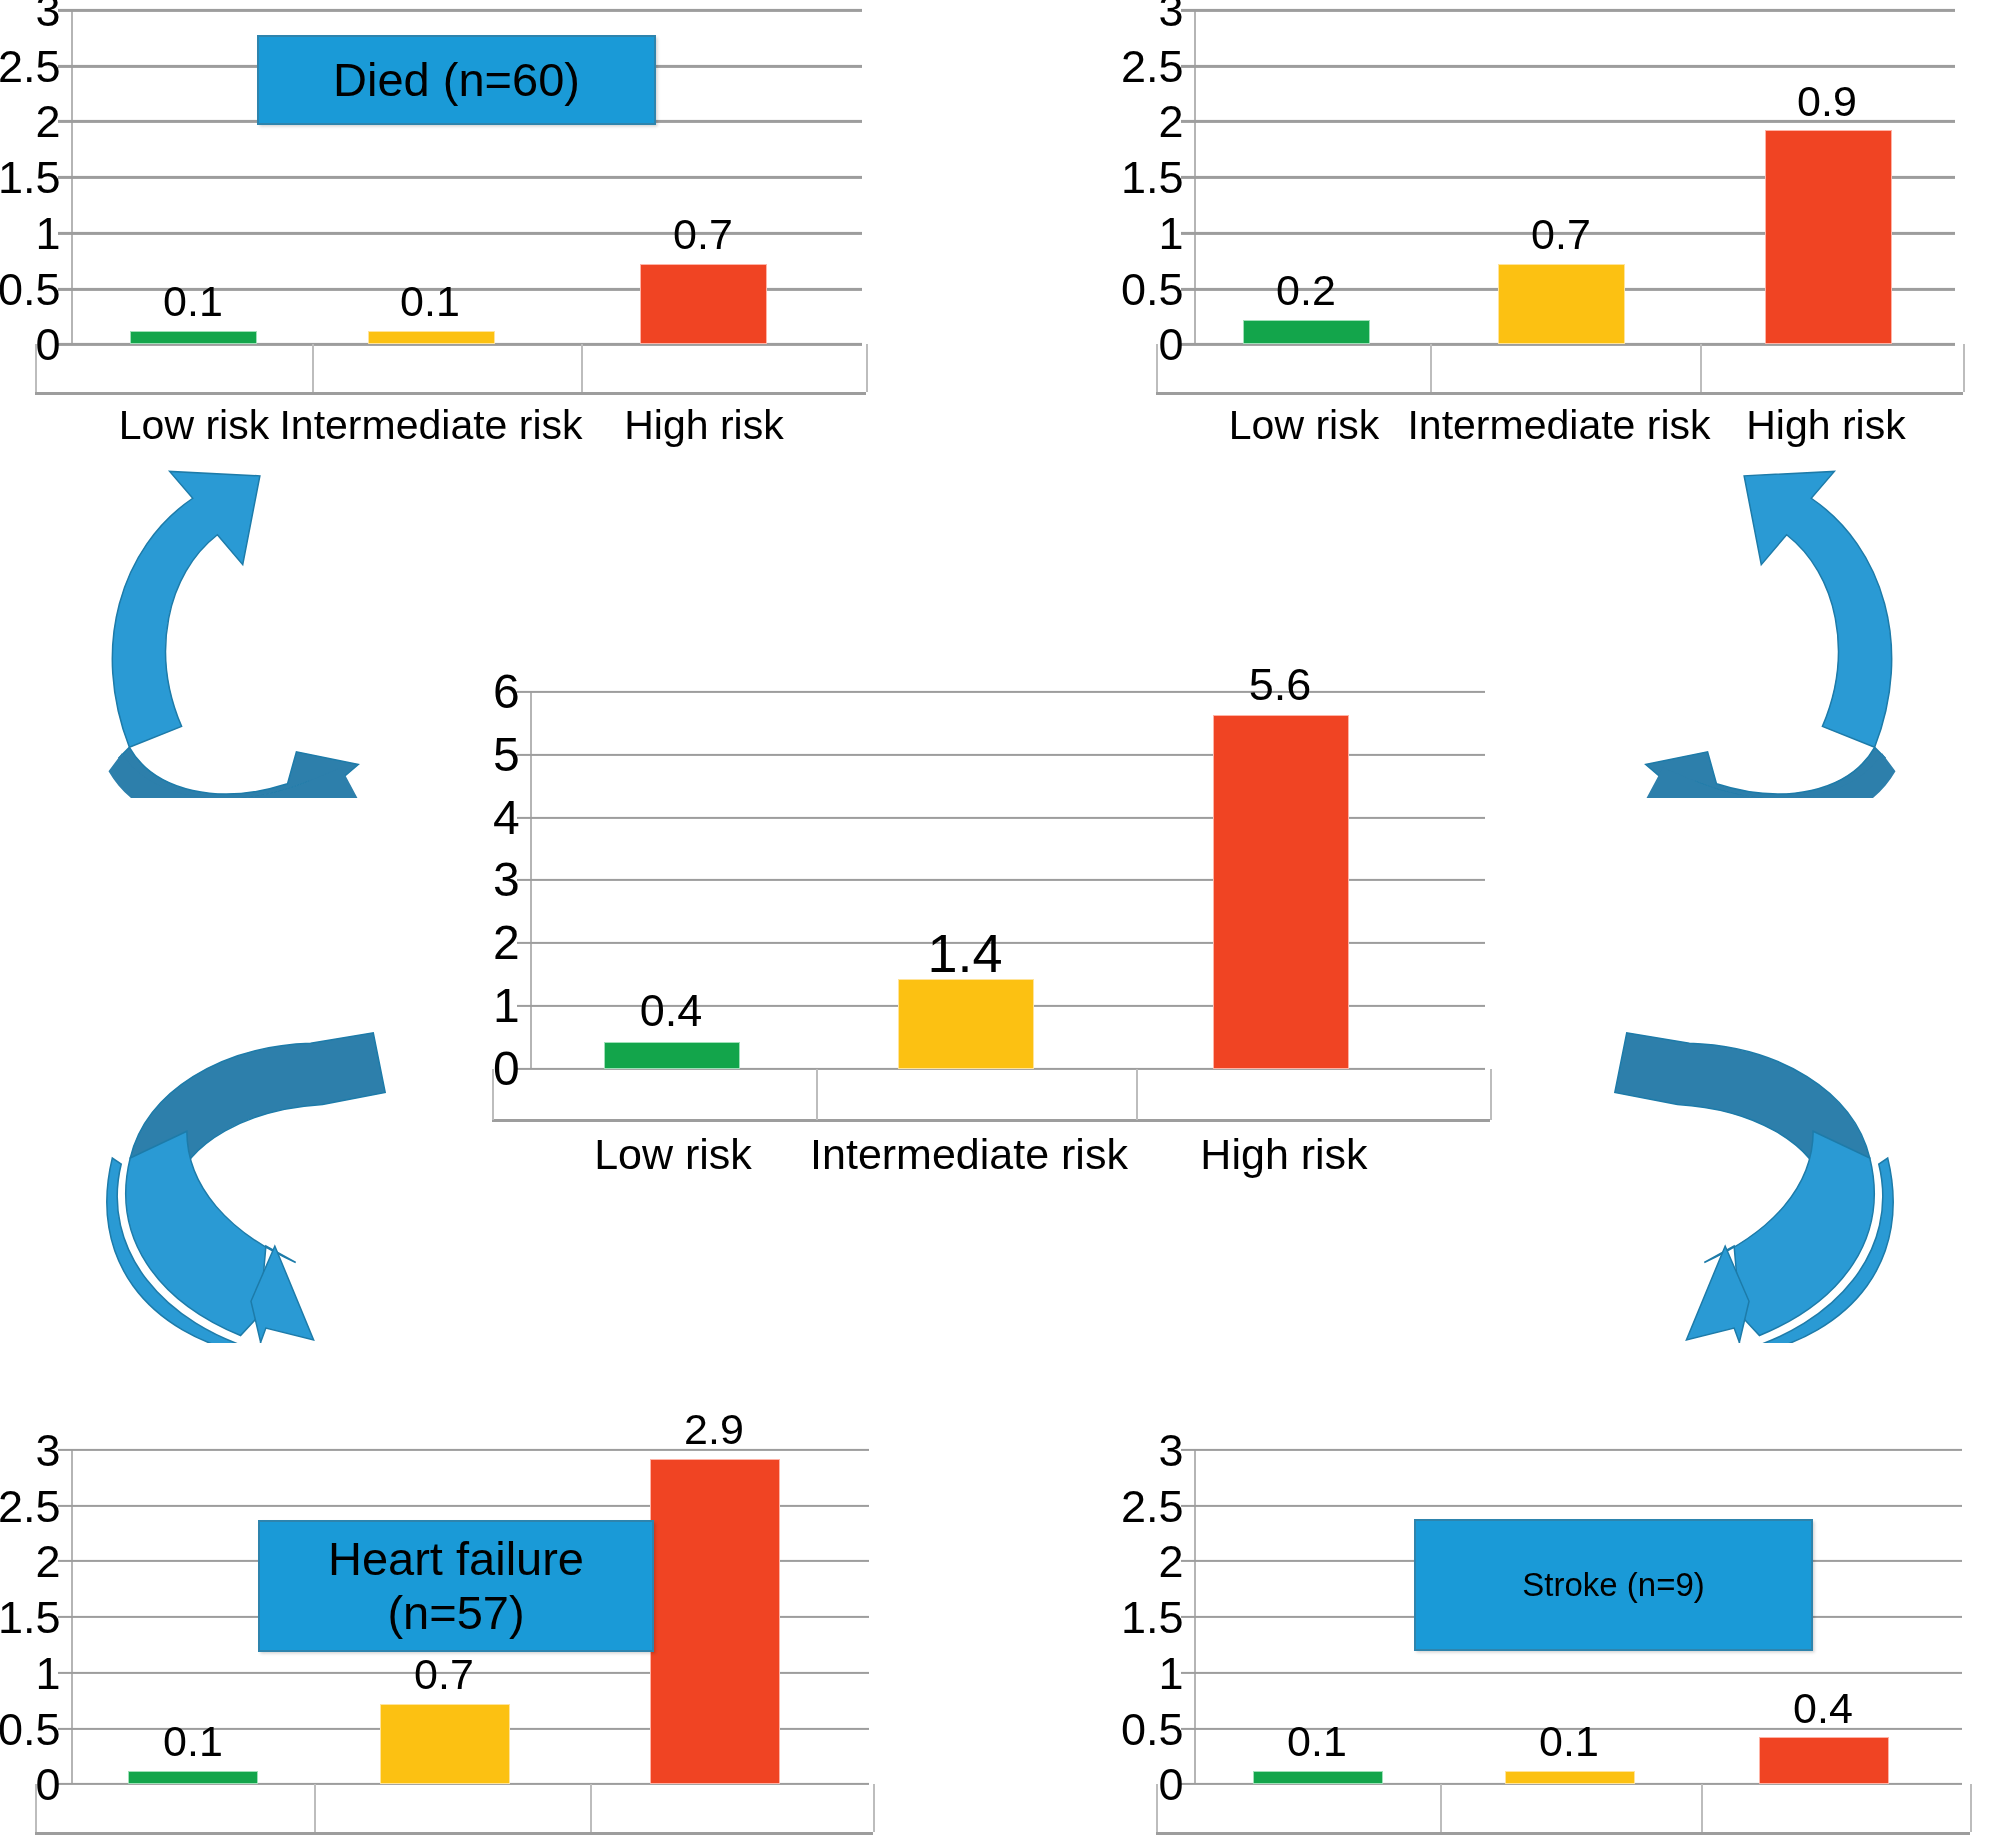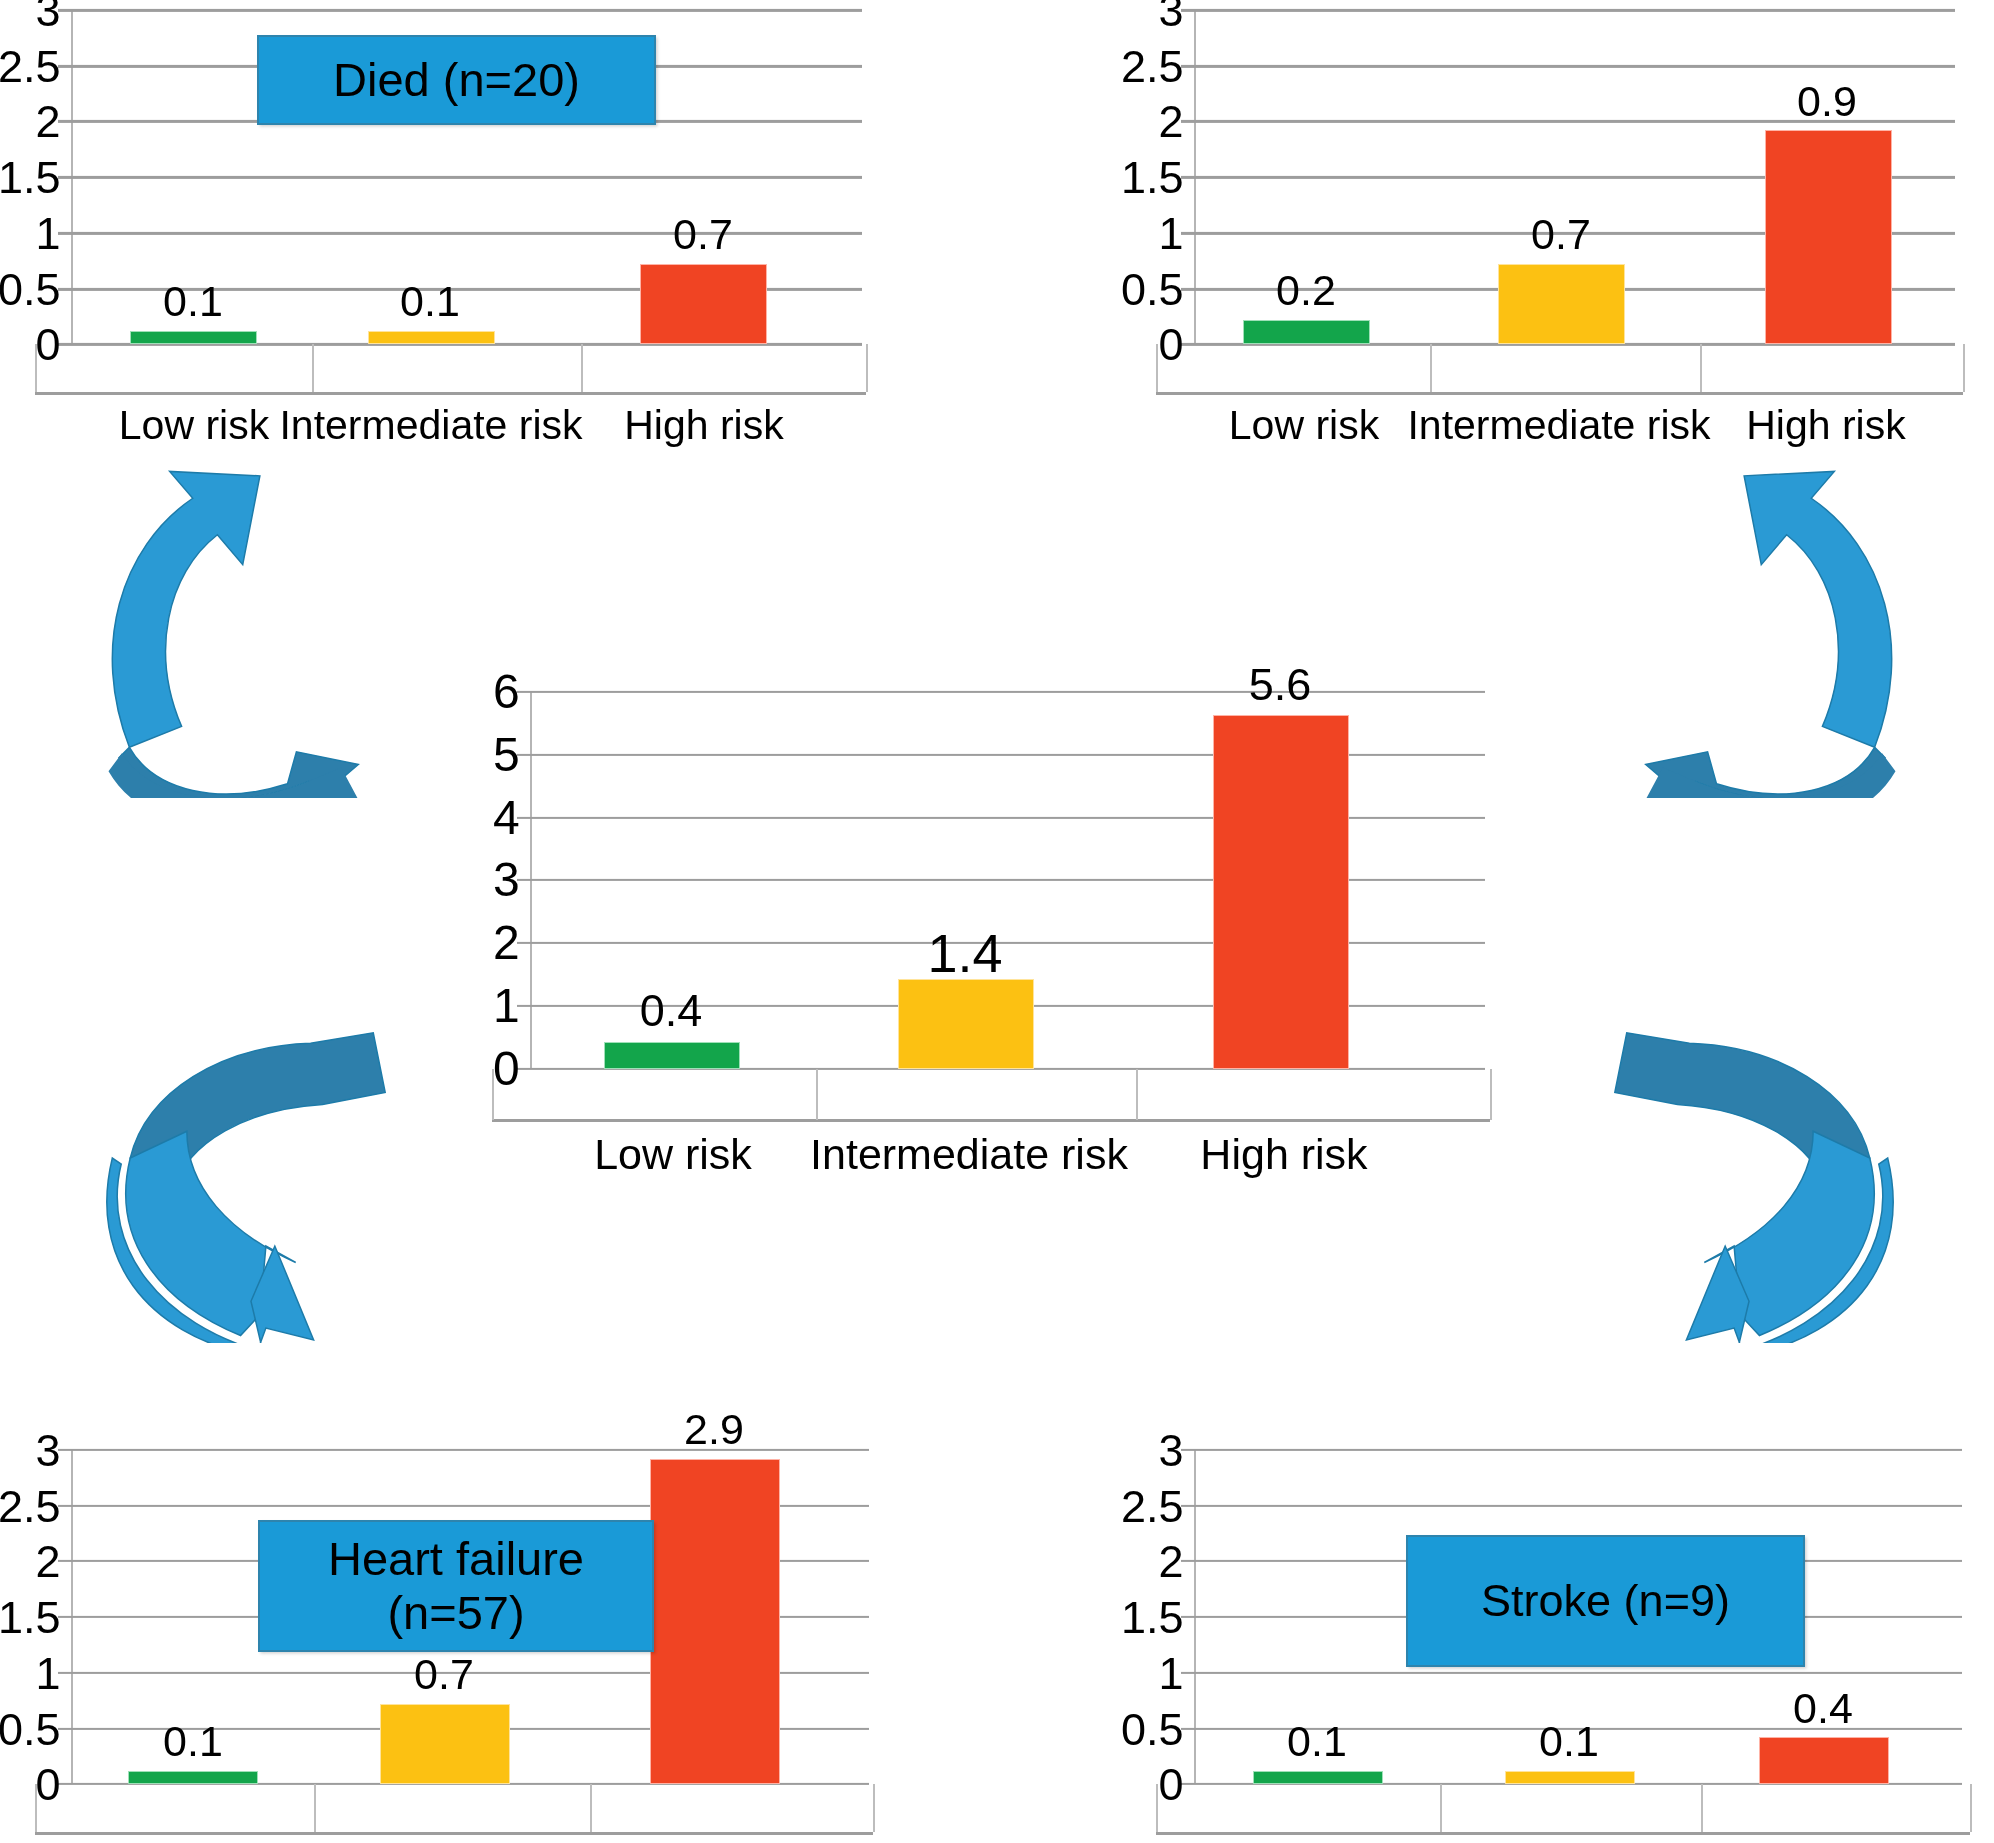--- a/index.html
+++ b/index.html
@@ -100,21 +100,21 @@
         <div class="xcat" style="left: 123px; top: 395px; font-size: 41px;">Low risk</div>
         <div class="bar bar-yellow" style="left: 297px; width: 125px; height: 11px;"></div>
         <div class="bar-value" style="left: 359px; top: 270px; font-size: 43px;">0.1</div>
         <div class="xcat" style="left: 360px; top: 395px; font-size: 41px;">Intermediate risk</div>
         <div class="bar bar-red" style="left: 569px; width: 125px; height: 78px;"></div>
         <div class="bar-value" style="left: 632px; top: 203px; font-size: 43px;">0.7</div>
         <div class="xcat" style="left: 633px; top: 395px; font-size: 41px;">High risk</div>
       </div>
     </div>
   <div class="title-box" style="left:257px;top:35px;width:395px;height:86px;font-size:47px;">
-    <span>Died (n=20)</span>
+    <span>Died (n=60)</span>
   </div>
 </div>
 
 <div class="panel" style="left:1119px;top:0px;width:876px;height:388px;">
   <div class="chart" id="chart-1" style="left:75px;top:10.4px;width:761px;height:334px;">
       <div class="plot">
         <div class="yaxis"></div>
         <div class="gridline" style="top: 334px;"></div>
         <div class="tickmark" style="top: 334px;"></div>
         <div class="ytick-label" style="top: 334px; font-size: 45px;">0</div>
@@ -272,21 +272,21 @@
         <div class="xsep" style="left: 507px; top: 334px; height: 48px;"></div>
         <div class="xsep" style="left: 776px; top: 334px; height: 48px;"></div>
         <div class="bar bar-green" style="left: 59px; width: 128px; height: 11px;"></div>
         <div class="bar-value" style="left: 123px; top: 270px; font-size: 43px;">0.1</div>
         <div class="bar bar-yellow" style="left: 311px; width: 128px; height: 11px;"></div>
         <div class="bar-value" style="left: 375px; top: 270px; font-size: 43px;">0.1</div>
         <div class="bar bar-red" style="left: 565px; width: 128px; height: 45px;"></div>
         <div class="bar-value" style="left: 629px; top: 237px; font-size: 43px;">0.4</div>
       </div>
     </div>
-  <div class="title-box" style="left:287px;top:90px;width:395px;height:128px;font-size:45px;margin-top:16px;">
+  <div class="title-box" style="left:295px;top:90px;width:395px;height:128px;font-size:33px;">
     <span>Stroke (n=9)</span>
   </div>
 </div>
 
 <div class="arrow" style="left:71px;top:455px;width:336px;height:343px;">
   <svg viewBox="0 0 450 460" xmlns="http://www.w3.org/2000/svg">
 
     <path d="M 78 392
              C 26 258, 66 124, 163 58
              L 132 22

